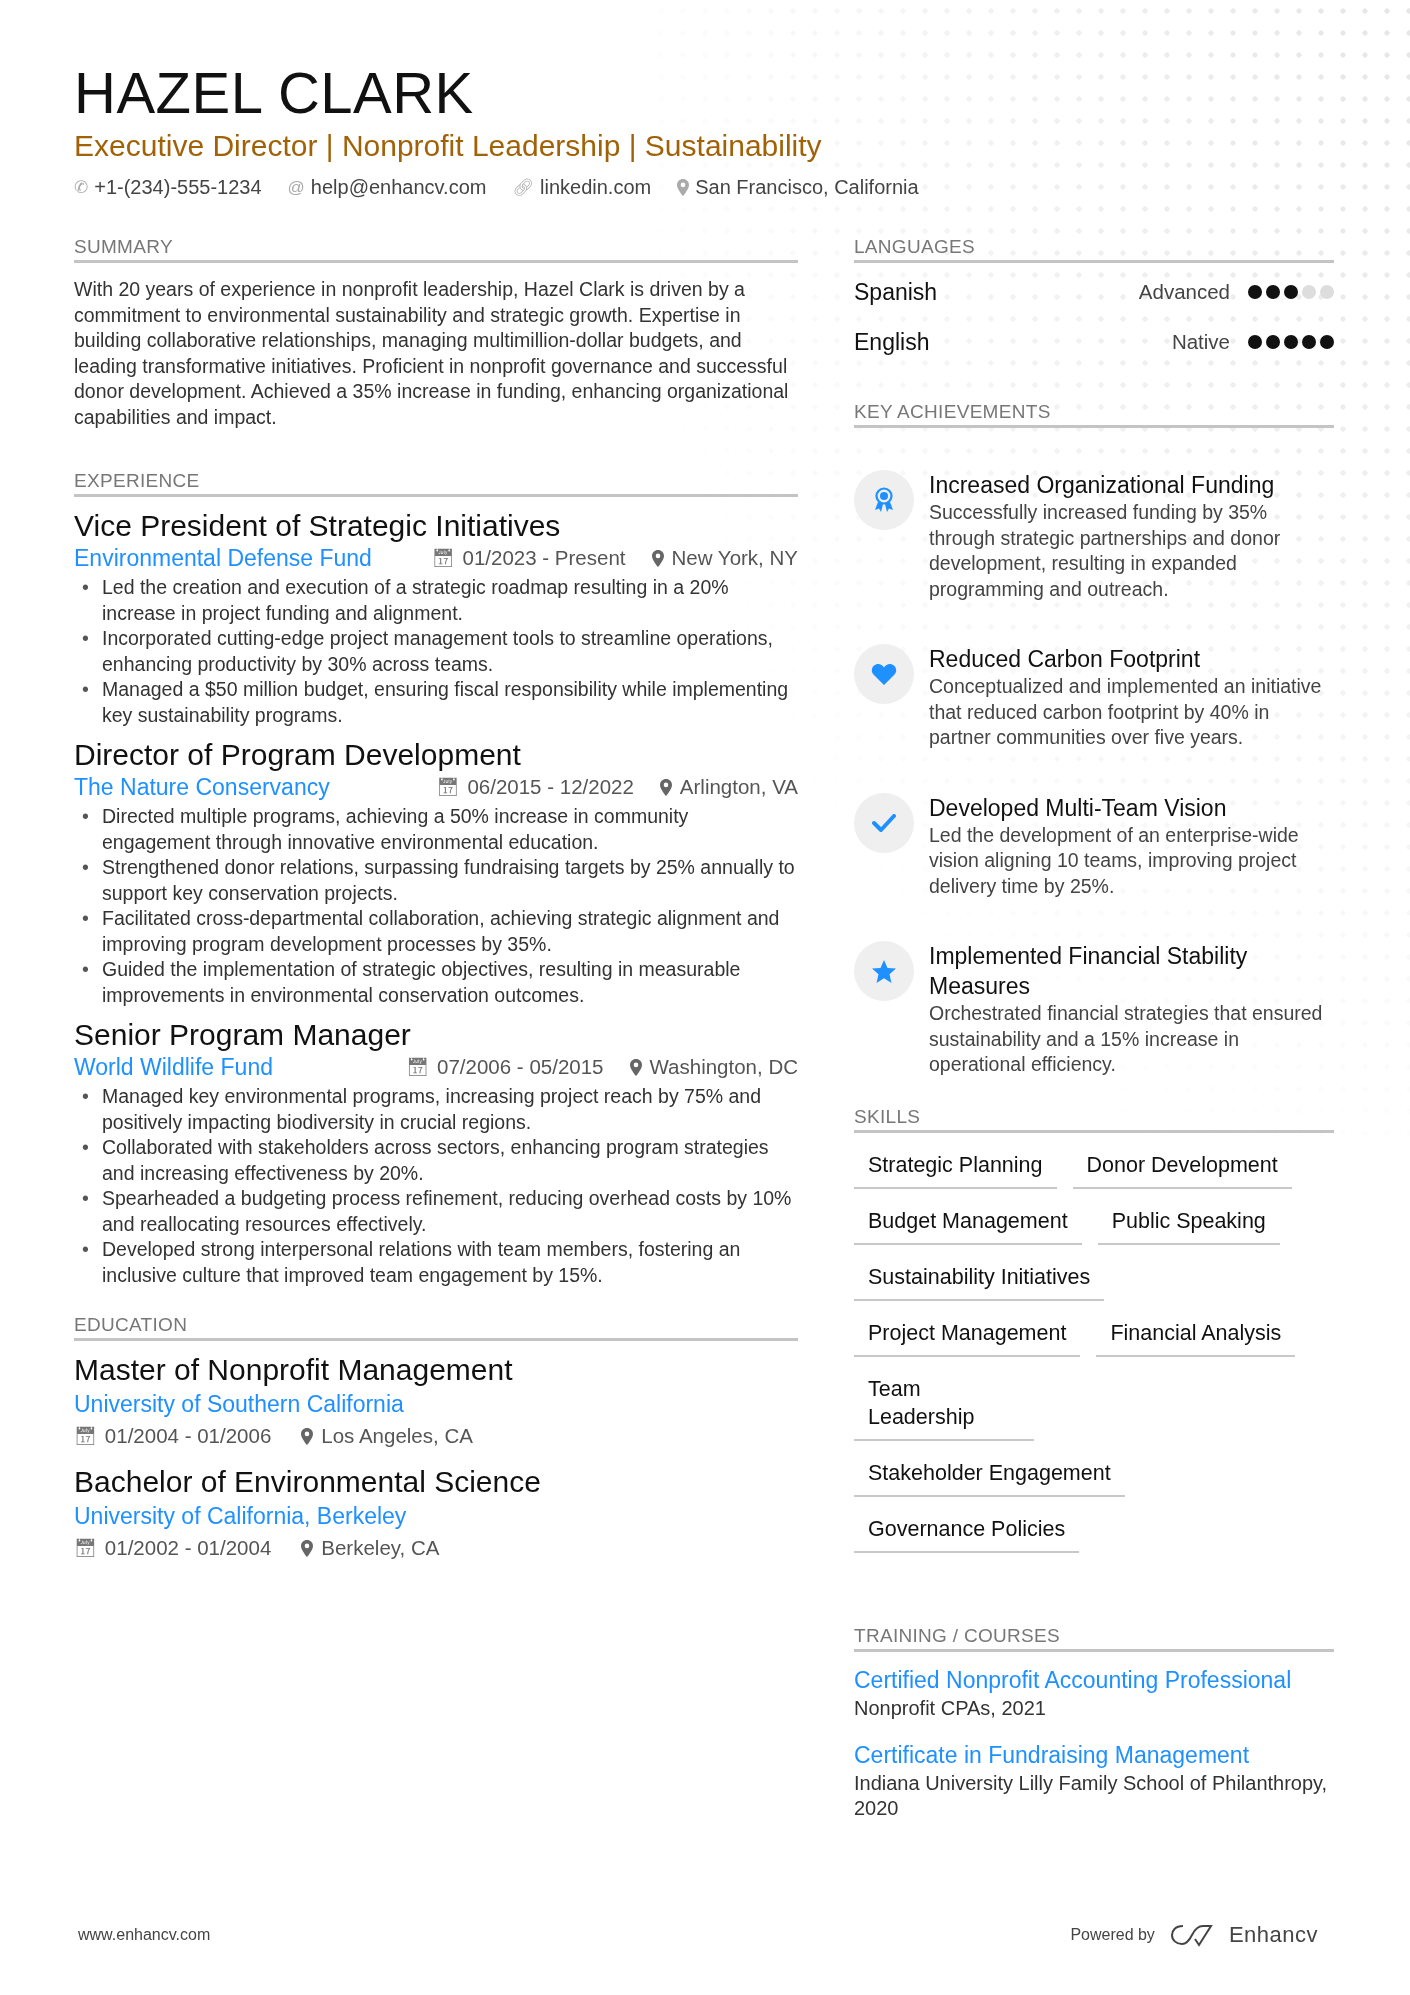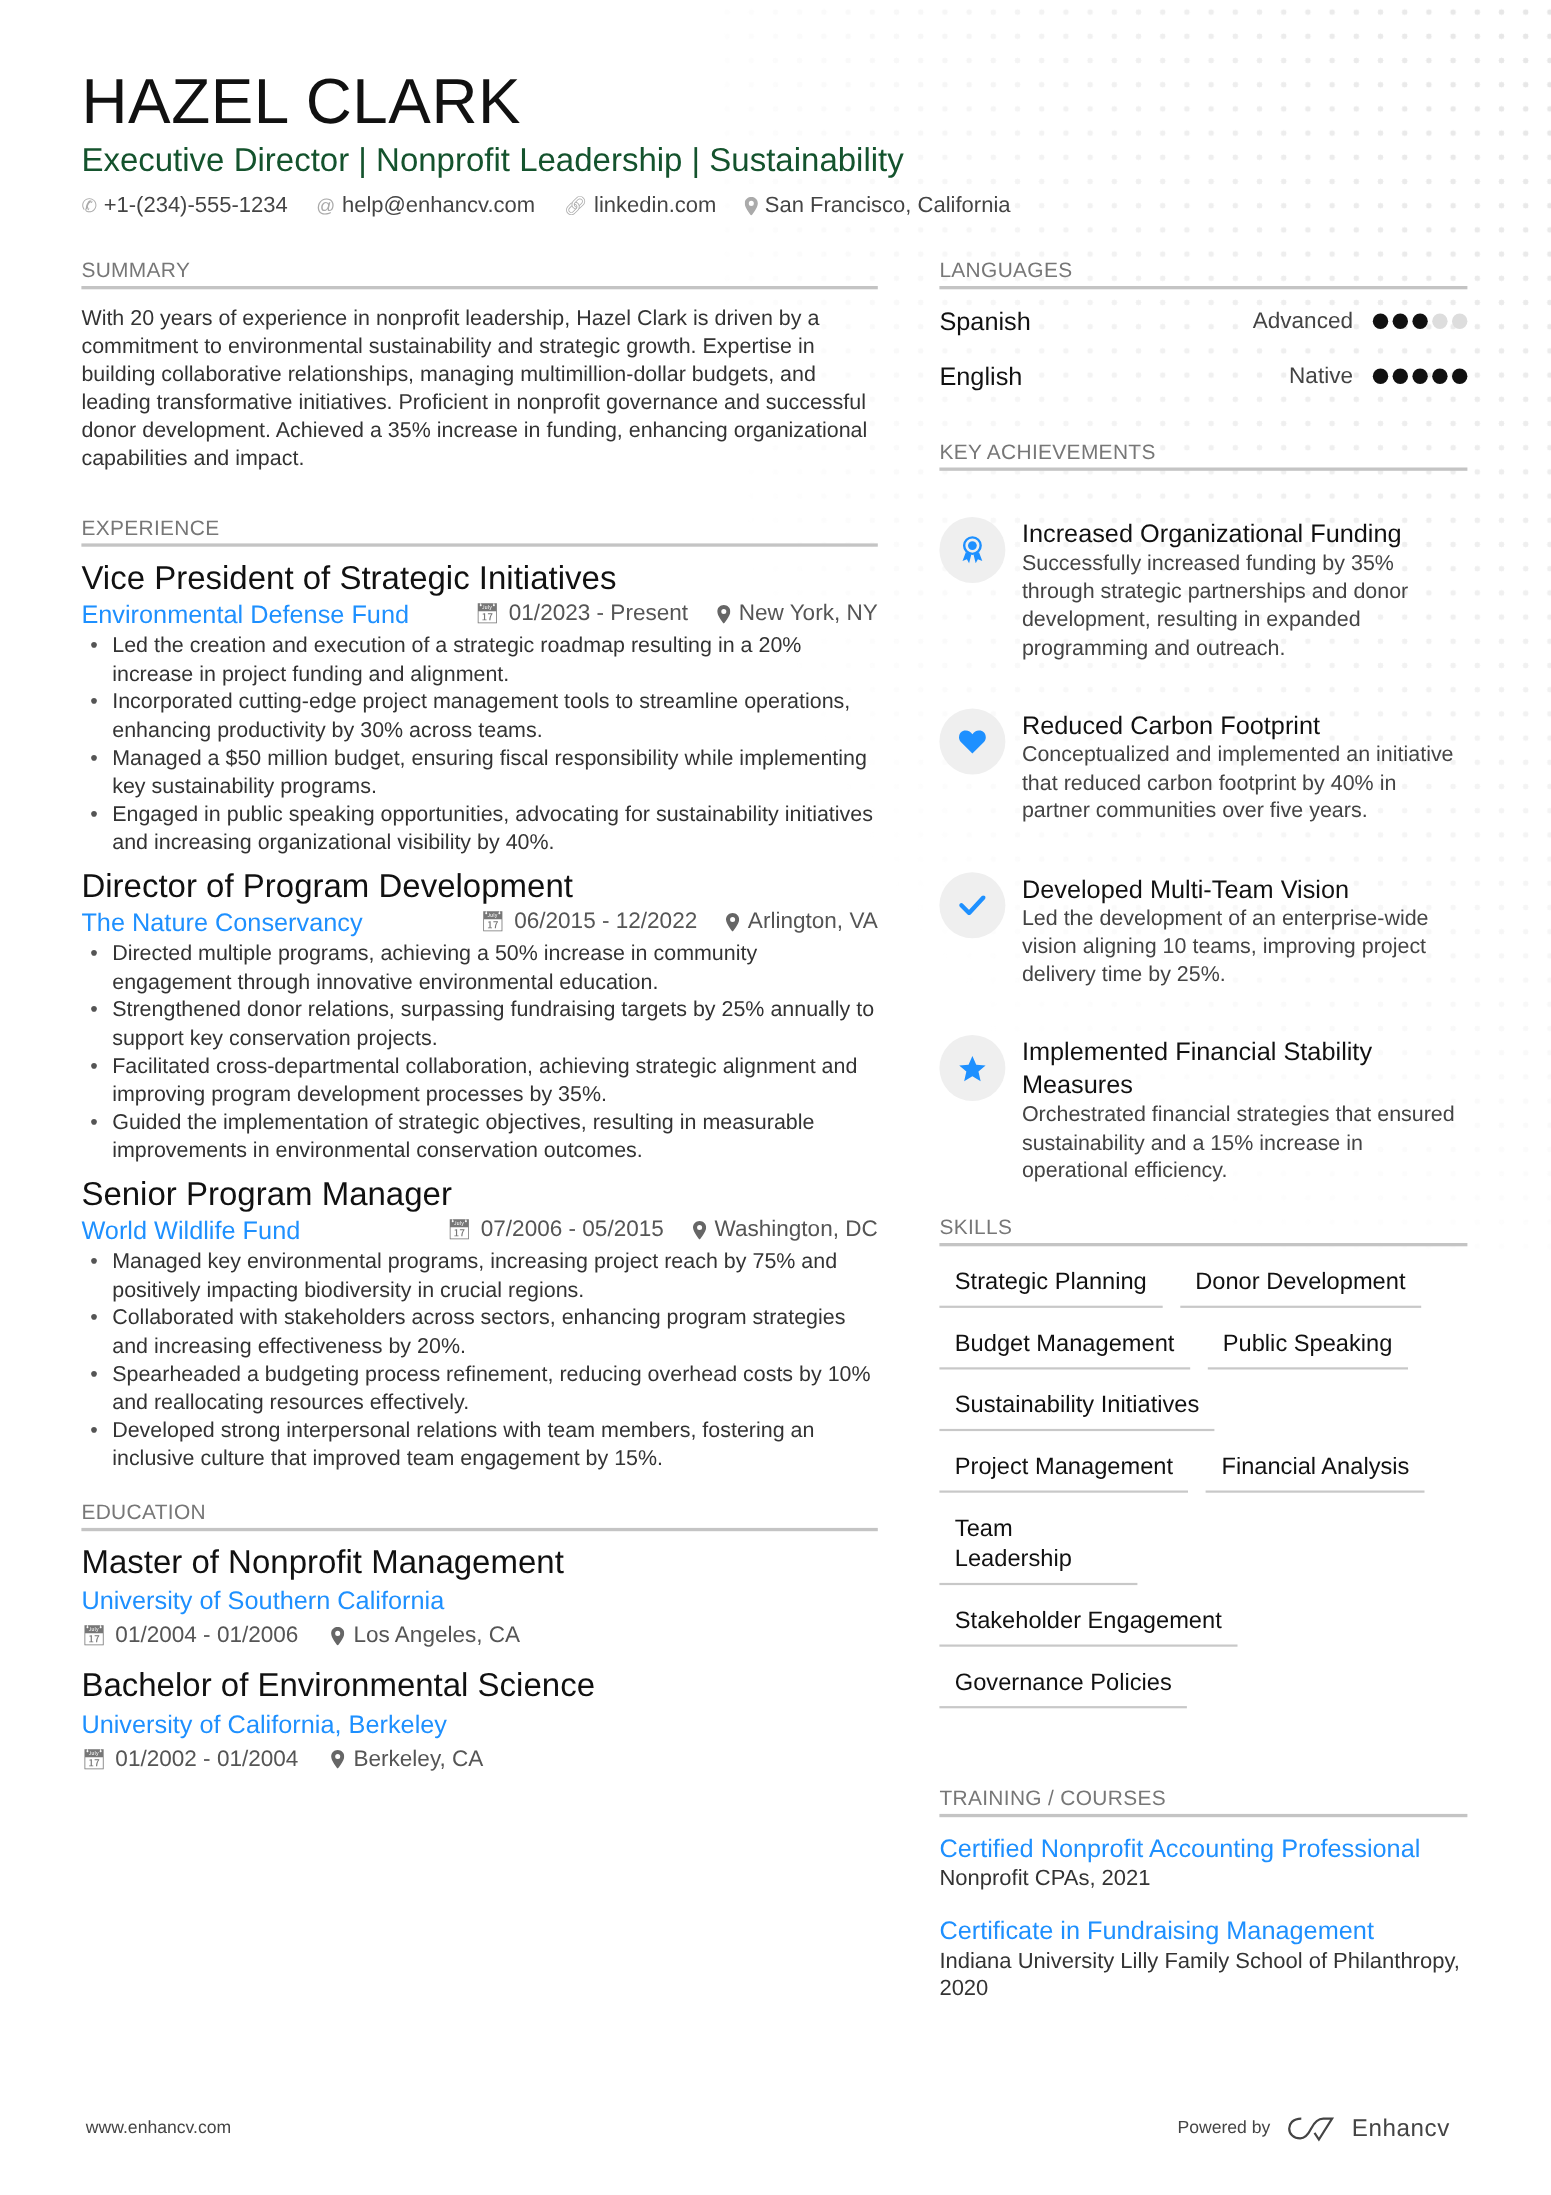--- a/index.html
+++ b/index.html
@@ -14,21 +14,21 @@
     position: absolute; top: 0; right: 0; width: 760px; height: 1150px;
     background-image: radial-gradient(circle, #e6e6e6 2.4px, transparent 2.8px);
     background-size: 22px 22px;
     -webkit-mask-image: radial-gradient(ellipse at 100% 0%, rgba(0,0,0,1) 0%, rgba(0,0,0,0.6) 35%, rgba(0,0,0,0) 75%);
     mask-image: radial-gradient(ellipse at 100% 0%, rgba(0,0,0,1) 0%, rgba(0,0,0,0.6) 35%, rgba(0,0,0,0) 75%);
     pointer-events: none;
   }
   .page { position: absolute; left: 74px; top: 58px; width: 1262px; }
 
   .name { font-size: 58px; font-weight: 400; color: #111; letter-spacing: 0.5px; line-height: 70px; }
-  .headline { font-size: 30px; color: #14532d; line-height: 40px; margin-top: -2px; }
+  .headline { font-size: 30px; color: #a16207; line-height: 40px; margin-top: -2px; }
   .contacts { display: flex; gap: 26px; margin-top: 10px; font-size: 20px; color: #444; }
   .contact { display: flex; align-items: center; gap: 6px; }
   .contact .ic { color: #aaa; font-size: 17px; }
 
   .cols { position: absolute; top: 178px; left: 0; width: 1262px; display: flex; }
   .left { width: 724px; }
   .right { width: 480px; margin-left: 56px; }
 
   .sec-title {
     font-size: 19px; color: #777; text-transform: uppercase; letter-spacing: 0.3px;
@@ -137,21 +137,20 @@
                 <svg width="12" height="17" viewBox="0 0 12 17">
                   <path d="M6 0C2.7 0 0 2.6 0 5.9 0 10 6 17 6 17s6-7 6-11.1C12 2.6 9.3 0 6 0zm0 8.2a2.3 2.3 0 110-4.6 2.3 2.3 0 010 4.6z" fill="#666"></path>
                 </svg>
                 <span>New York, NY</span>
               </span>
           </div>
           <ul class="bul">
             <li>Led the creation and execution of a strategic roadmap resulting in a 20% increase in project funding and alignment.</li>
             <li>Incorporated cutting-edge project management tools to streamline operations, enhancing productivity by 30% across teams.</li>
             <li>Managed a $50 million budget, ensuring fiscal responsibility while implementing key sustainability programs.</li>
-            <li>Engaged in public speaking opportunities, advocating for sustainability initiatives and increasing organizational visibility by 40%.</li>
           </ul>
         </div>
 
         <div class="exp">
           <div class="role">Director of Program Development</div>
           <div class="meta">
             <span class="org">The Nature Conservancy</span>
             <span class="sp"></span>
             <span class="gray">
                 <span class="ic-g">📅︎</span>

